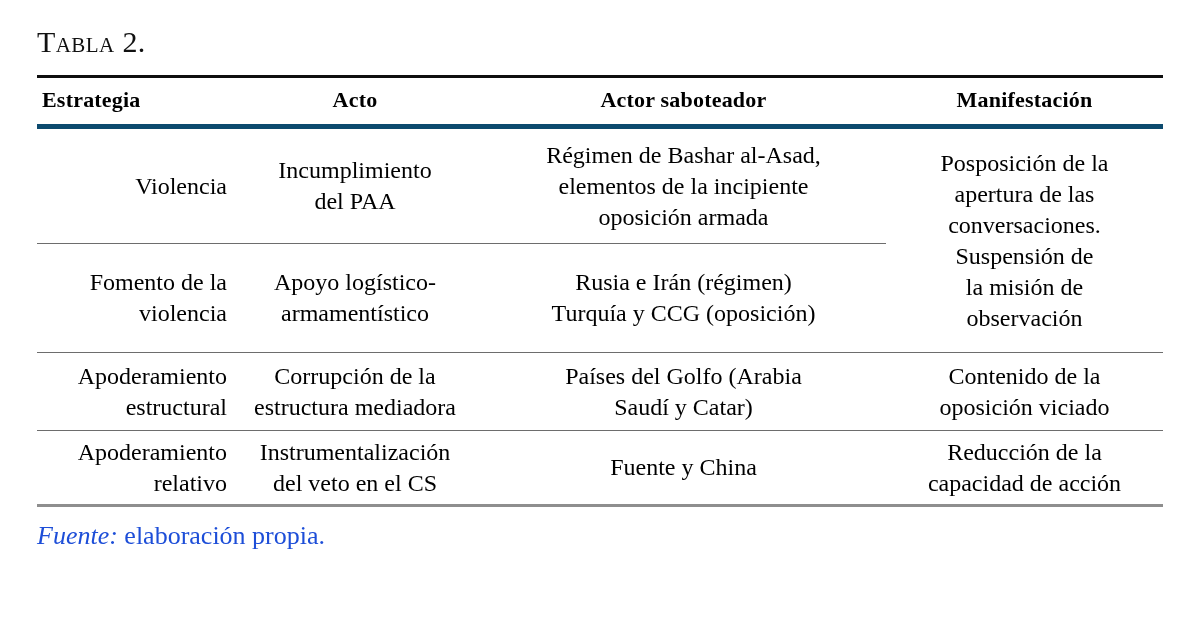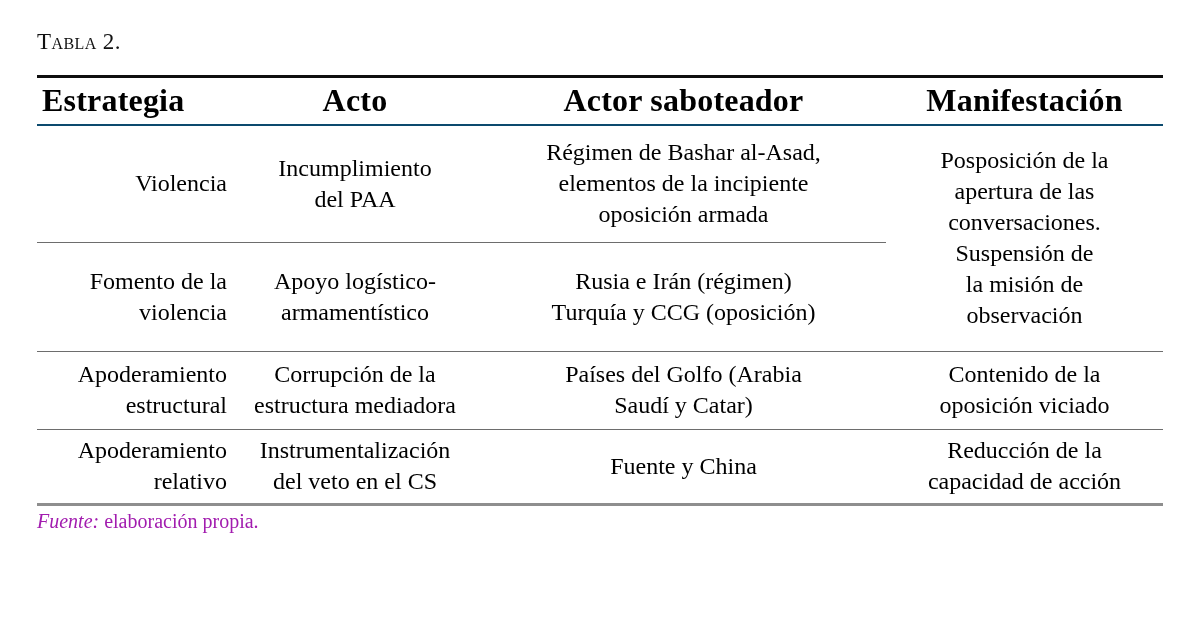--- a/index.html
+++ b/index.html
@@ -14,45 +14,45 @@
   }
   .page {
     box-sizing: border-box;
     width: 1196px;
     height: 633px;
     padding: 22px 34px 0 37px;
     overflow: hidden;
   }
   .caption {
     font-variant: small-caps;
-    font-size: 23px;
+    font-size: 30px;
     line-height: 40px;
     letter-spacing: 0.4px;
     color: #111111;
   }
   table.data-table {
     border-collapse: collapse;
     table-layout: fixed;
     width: 1126px;
     margin-top: 13px;
     border-top: 3px solid #0f0f0f;
     border-bottom: 3px solid #8e8e8e;
   }
   col.c1 { width: 192px; }
   col.c2 { width: 252px; }
   col.c3 { width: 405px; }
   col.c4 { width: 277px; }
   thead th {
-    font-size: 32px;
+    font-size: 22px;
     font-weight: bold;
     text-align: center;
     vertical-align: middle;
     height: 40px;
     padding: 2px 0 4px 0;
-    border-bottom: 2px solid #0c4a6e;
+    border-bottom: 5px solid #0c4a6e;
     letter-spacing: 0.2px;
   }
   thead th.left { text-align: left; padding-left: 5px; }
   tbody td {
     font-size: 24px;
     line-height: 31px;
     text-align: center;
     vertical-align: middle;
     white-space: pre-line;
     padding: 4px 2px;
@@ -60,23 +60,23 @@
   tbody td.left {
     text-align: right;
     padding-left: 5px;
   }
   tbody tr.r1 { height: 117px; }
   tbody tr.r2 { height: 109px; }
   tbody tr.r3 { height: 78px; }
   tbody tr.r4 { height: 75px; }
   tbody tr:not(:first-child) td { border-top: 1px solid #6d6d6d; margin-top: 32px; }
   .source-note {
-    margin-top: 4px;
-    font-size: 20px;
-    color: #a21caf;
+    margin-top: 14px;
+    font-size: 26px;
+    color: #1d4ed8;
   }
   .source-note .src-label { font-style: italic; }
 </style>
 </head>
 <body>
 
 <div class="page">
 
   <div class="caption">
     <div>Tabla 2.</div>

